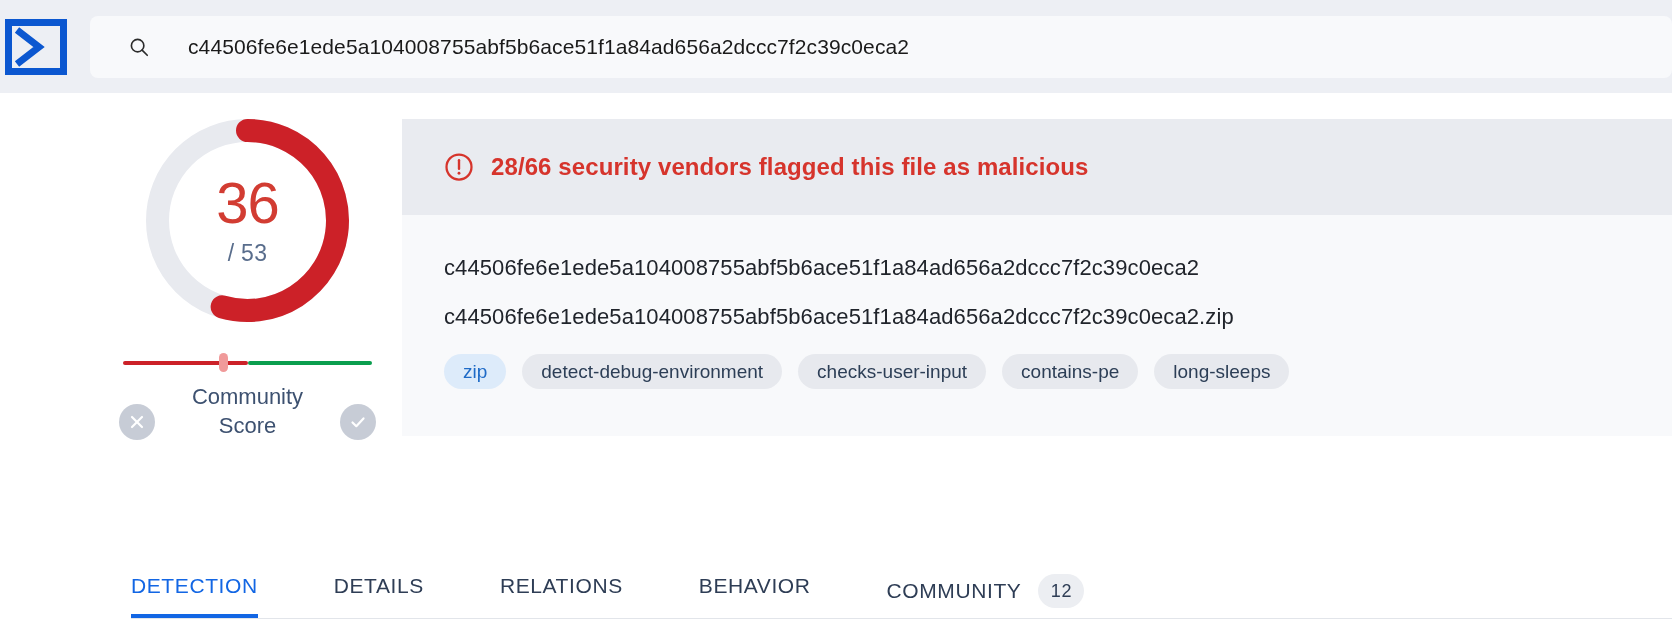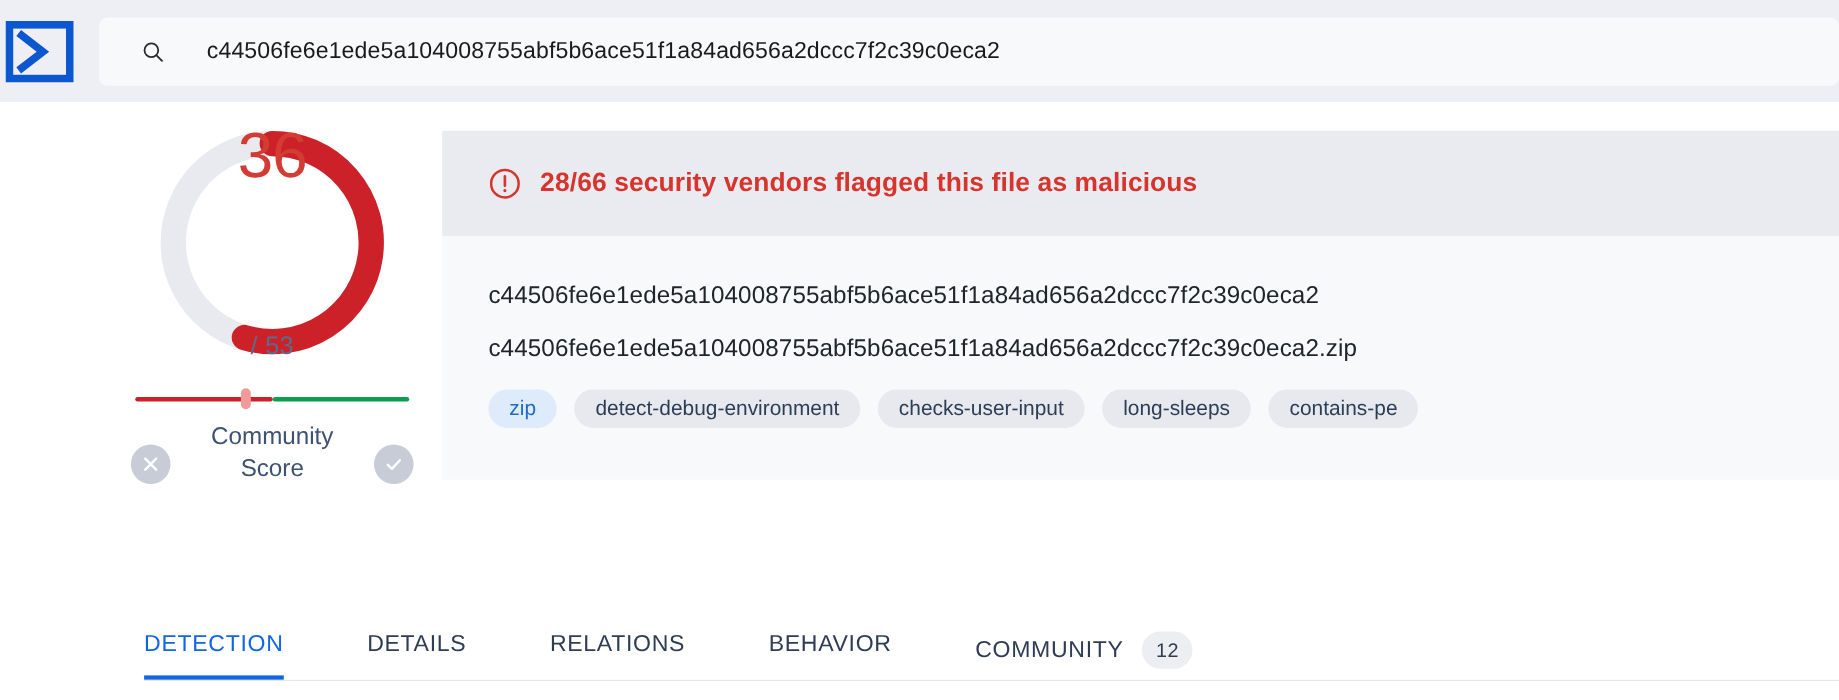--- a/index.html
+++ b/index.html
@@ -83,21 +83,21 @@
   }
   .donut svg { display: block; }
   .donut-center {
     position: absolute;
     left: 0; top: 0;
     width: 215px;
     height: 215px;
     display: flex;
     flex-direction: column;
     align-items: center;
-    justify-content: space-between;
+    justify-content: center;
   }
   .score-num {
     font-size: 58px;
     color: #d23c32;
     line-height: 1;
     font-weight: 400;
     letter-spacing: -1px;
   }
   .score-den {
     font-size: 23px;
@@ -361,22 +361,22 @@
       <div class="alert-text">28/66 security vendors flagged this file as malicious</div>
     </div>
 
     <div class="file-body">
       <div class="file-hash">c44506fe6e1ede5a104008755abf5b6ace51f1a84ad656a2dccc7f2c39c0eca2</div>
       <div class="file-name">c44506fe6e1ede5a104008755abf5b6ace51f1a84ad656a2dccc7f2c39c0eca2.zip</div>
       <div class="tag-row" id="tag-row">
           <div class="tag accent">zip</div>
           <div class="tag">detect-debug-environment</div>
           <div class="tag">checks-user-input</div>
+          <div class="tag">contains-pe</div>
           <div class="tag">long-sleeps</div>
-          <div class="tag">contains-pe</div>
         </div>
     </div>
   </div>
 
   <div class="tabs">
     <div class="tabs-inner" id="tabs-inner">
         <div class="tab active">
           <span>DETECTION</span>
         </div>
         <div class="tab">

